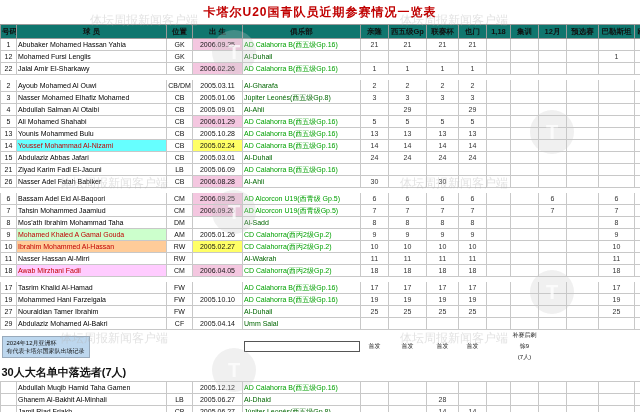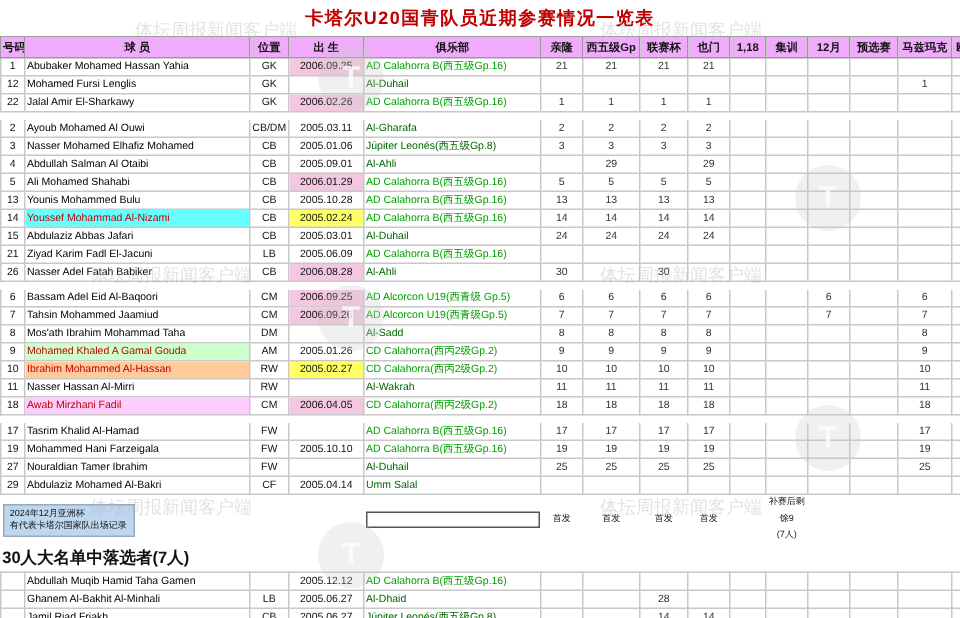--- a/index.html
+++ b/index.html
@@ -25,21 +25,21 @@
     border:1px solid #c8c8c8;
     padding:0 1px;
     height:11px;
     line-height:11px;
     font-size:7px;
     overflow:hidden;
     white-space:nowrap;
     vertical-align:middle;
   }
   .hdr td{
-    background:#f0abfc;
+    background:#0f766e;
     text-align:center;
     font-weight:bold;
     font-size:7.5px;
     height:13px;
     border-color:#999;
   }
   .c{text-align:center;}
   .l{text-align:left;}
   .num{text-align:center;color:#333;}
   .club-green{color:#00a000;}
@@ -135,21 +135,21 @@
           <td>出 生</td>
           <td>俱乐部</td>
           <td>亲隆</td>
           <td>西五级Gp</td>
           <td>联赛杯</td>
           <td>也门</td>
           <td>1,18</td>
           <td>集训</td>
           <td>12月</td>
           <td>预选赛</td>
-          <td>马兹玛克</td>
+          <td>巴勒斯坦</td>
           <td>欧洲拉练</td>
         </tr>
         <tr>
           <td class="c">1</td>
           <td class="l name-black">Abubaker Mohamed Hassan Yahia</td>
           <td class="pos">GK</td>
           <td class="c bd-pink">2006.09.25</td>
           <td class="l club-green">AD Calahorra B(西五级Gp.16)</td>
           <td class="num">21</td>
           <td class="num">21</td>

